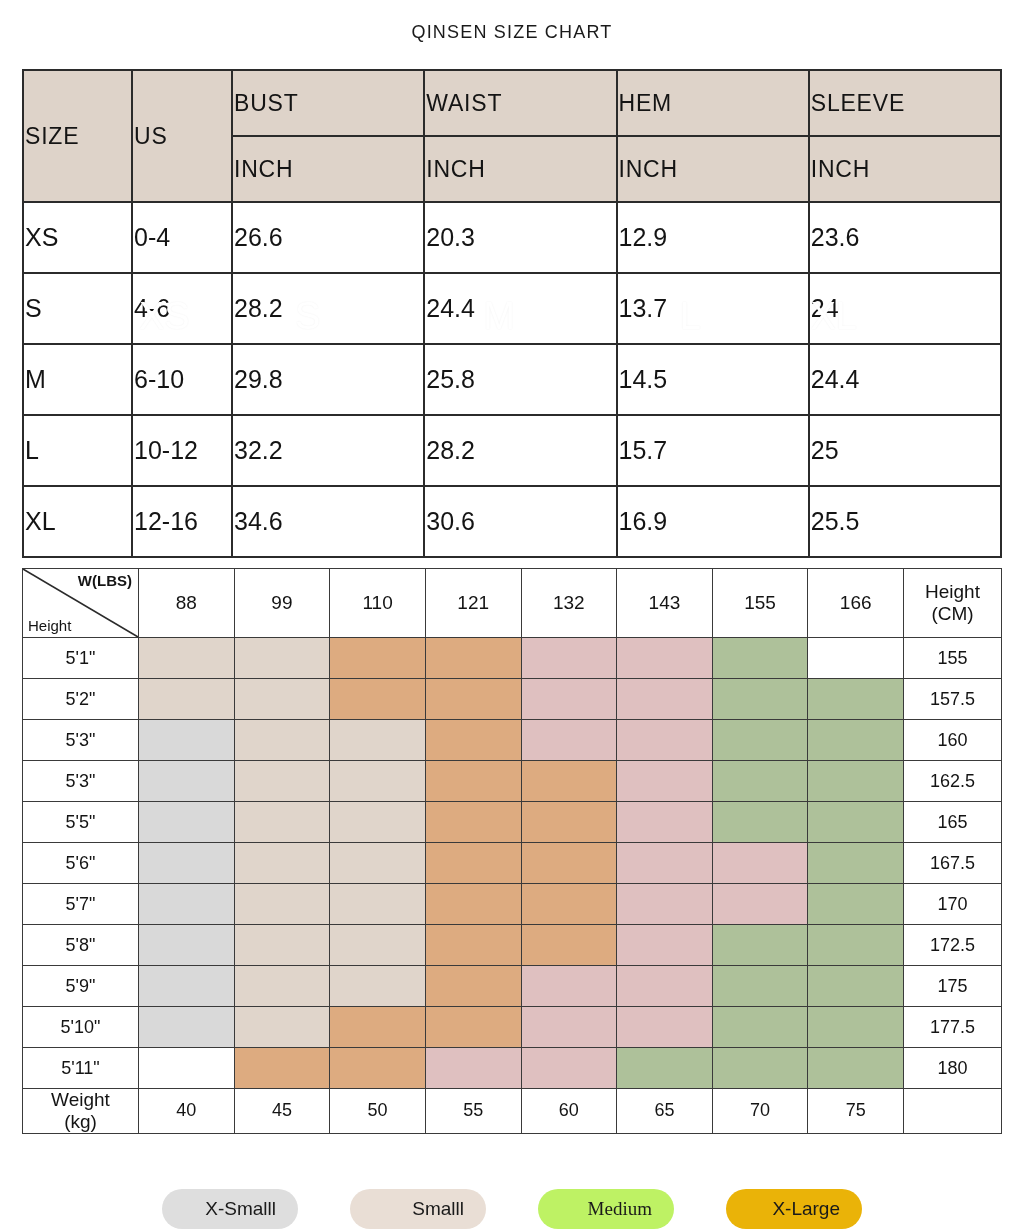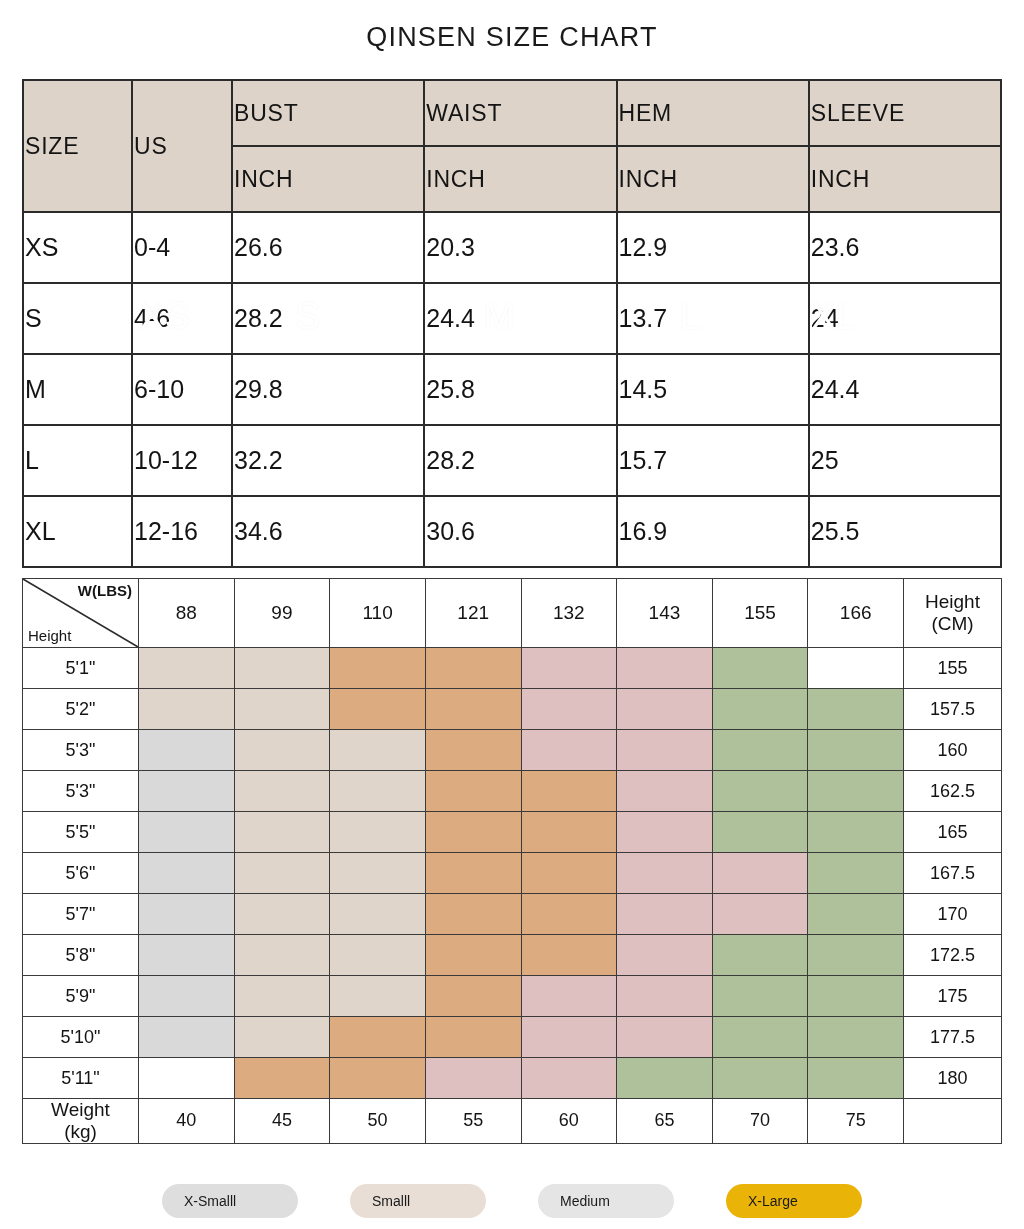--- a/index.html
+++ b/index.html
@@ -12,21 +12,21 @@
     height: 1229px;
     font-family: "Liberation Sans", sans-serif;
     color: #111111;
     position: relative;
     overflow: hidden;
   }
 
   
   .title {
     text-align: center;
-    font-size: 27px;
+    font-size: 18px;
     letter-spacing: 1.2px;
     color: #1a1a1a;
     padding-top: 22px;
     font-weight: 400;
   }
 
   
   .meas-wrap {
     margin: 26px 22px 0 22px;
   }
@@ -143,24 +143,25 @@
   
   .legend {
     display: flex;
     justify-content: center;
     gap: 52px;
     margin-top: 40px;
   }
   .pill {
     border-radius: 22px;
     padding: 9px 22px;
-    font-size: 14px;
+    font-size: 19px;
     color: #1a1a1a;
     min-width: 92px;
-    text-align: left;
+    text-align: right;
+    margin-top: 15px;
   }
 </style>
 </head>
 <body>
 
 <div class="title">QINSEN SIZE CHART</div>
 
 <div class="meas-wrap">
   <table class="meas">
     <thead>
@@ -406,15 +407,15 @@
       <div class="letter" style="left: 307.75px; top: 315.5px;">S</div>
       <div class="letter" style="left: 499px; top: 315.5px;">M</div>
       <div class="letter" style="left: 690.25px; top: 315.5px;">L</div>
       <div class="letter" style="left: 833.688px; top: 315.5px;">XL</div>
     </div>
 </div>
 
 <div class="legend" id="legend">
     <div class="pill" style="background: rgb(222, 222, 222);">X-Smalll</div>
     <div class="pill" style="background: rgb(233, 222, 213);">Smalll</div>
-    <div class="pill" style="background: #e5e5e5;">Medium</div>
+    <div class="pill" style="background: #bef264; font-family: Liberation Serif, serif;">Medium</div>
     <div class="pill" style="background: #eab308;">X-Large</div>
   </div>
 
 </body></html>

